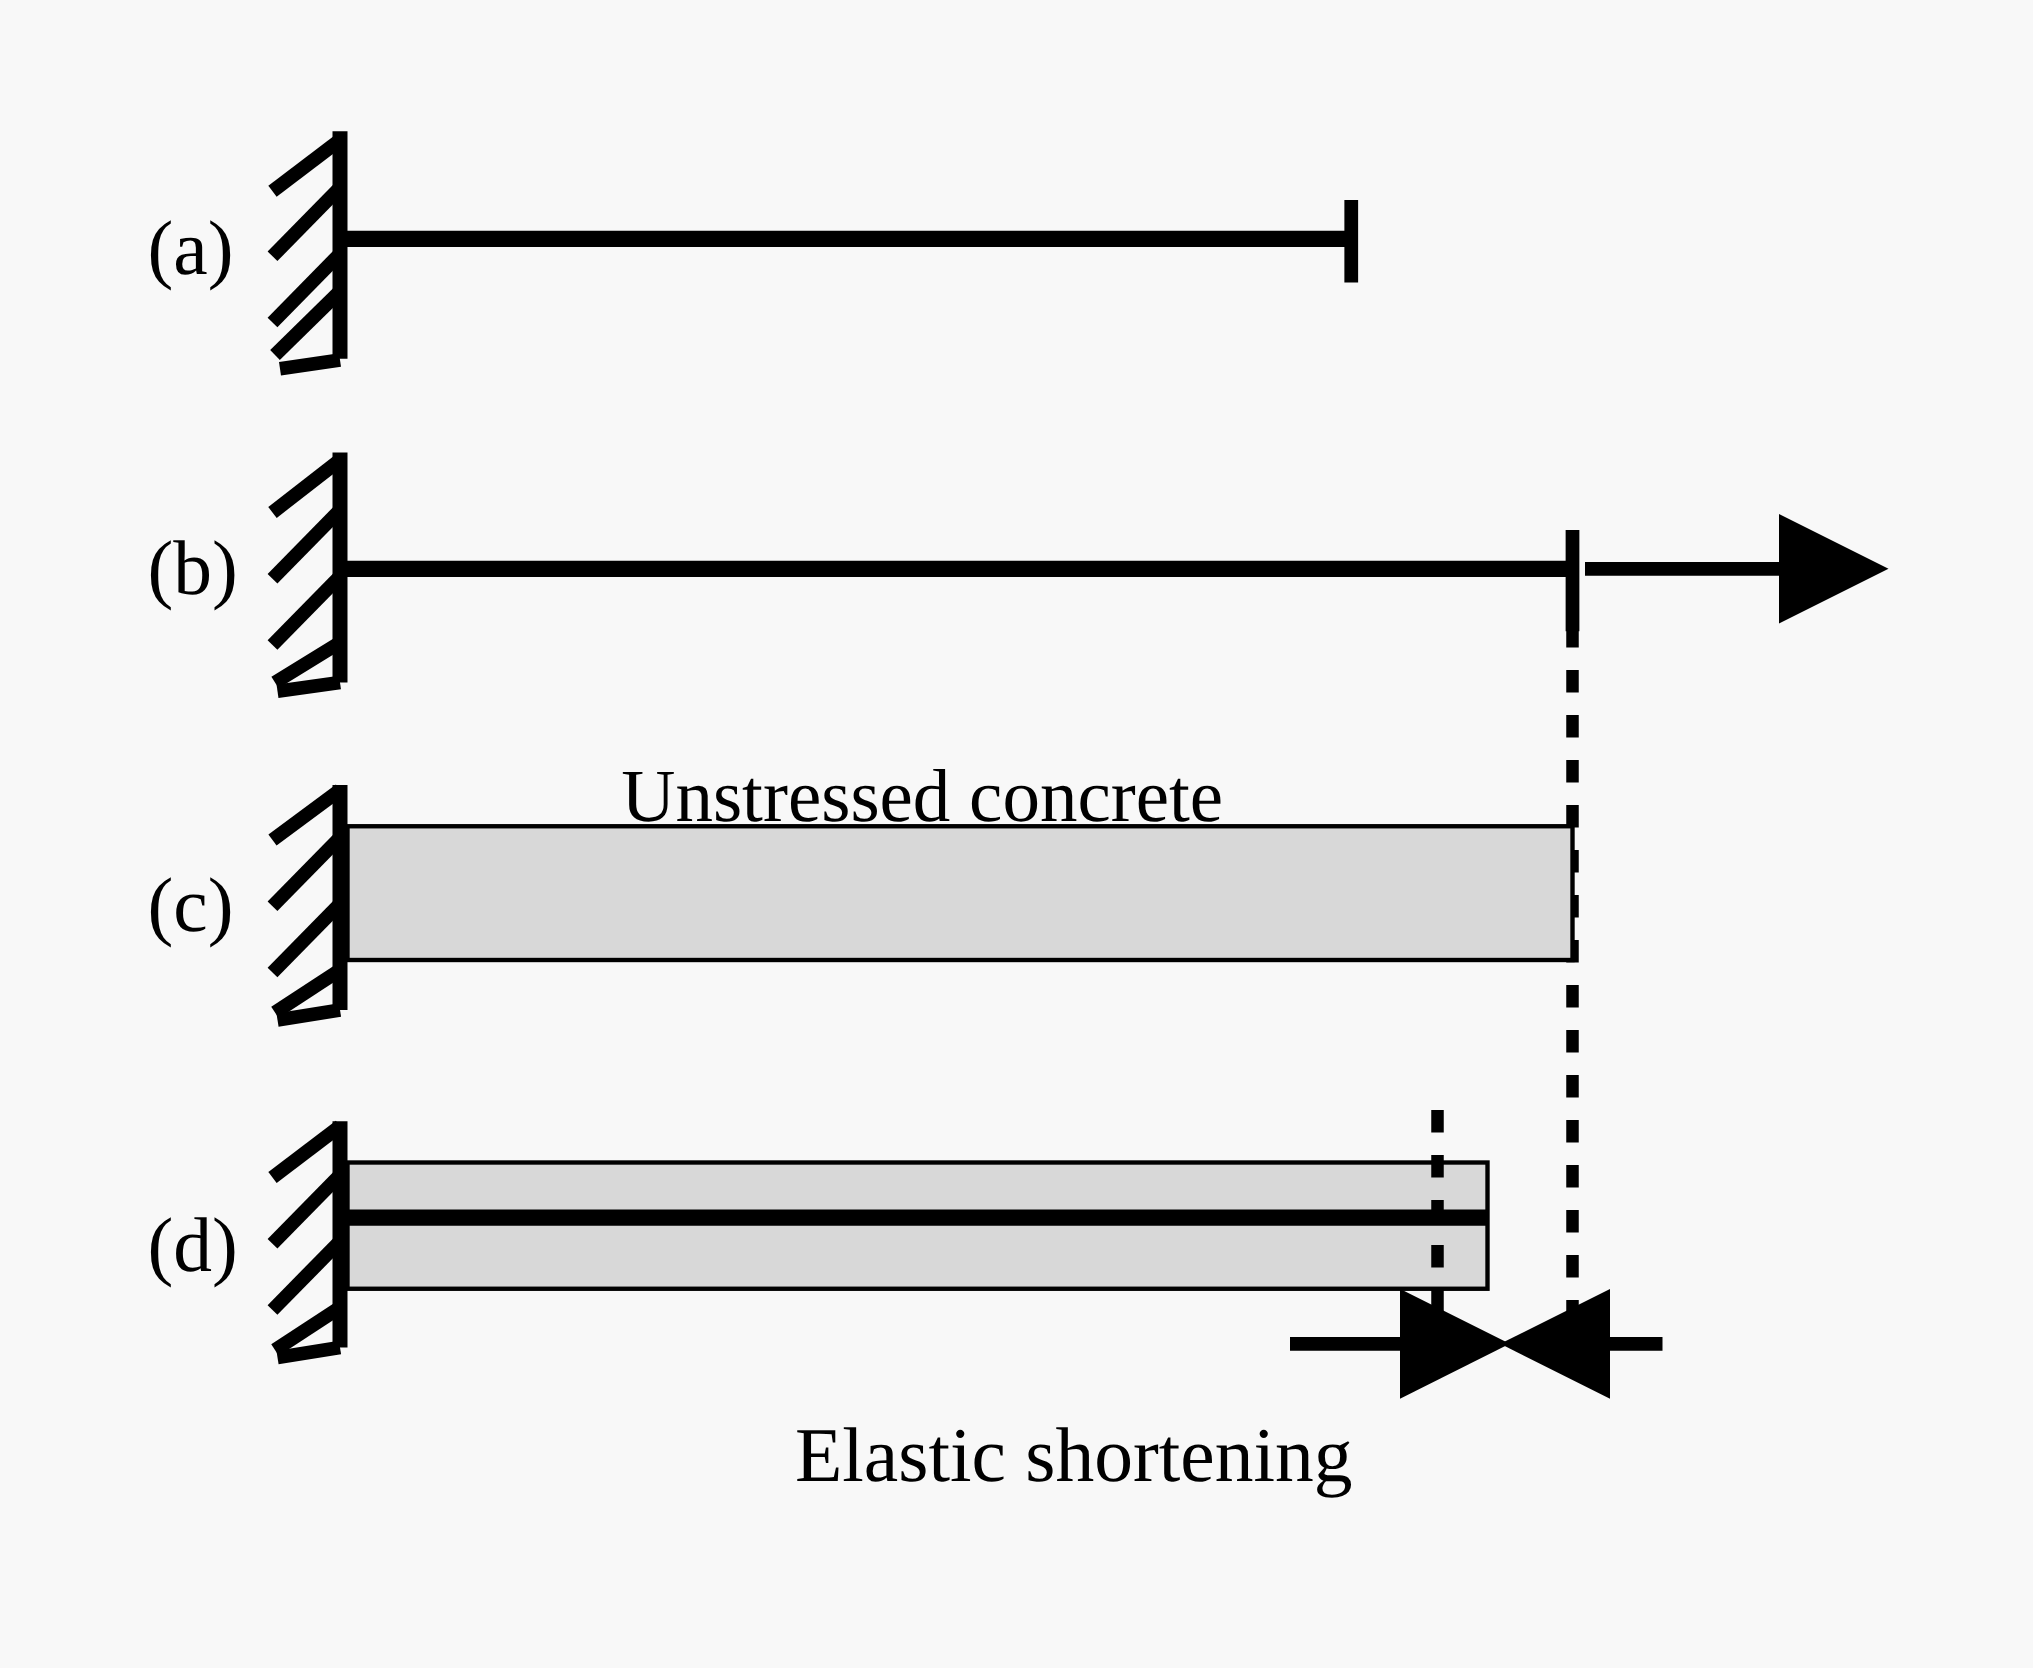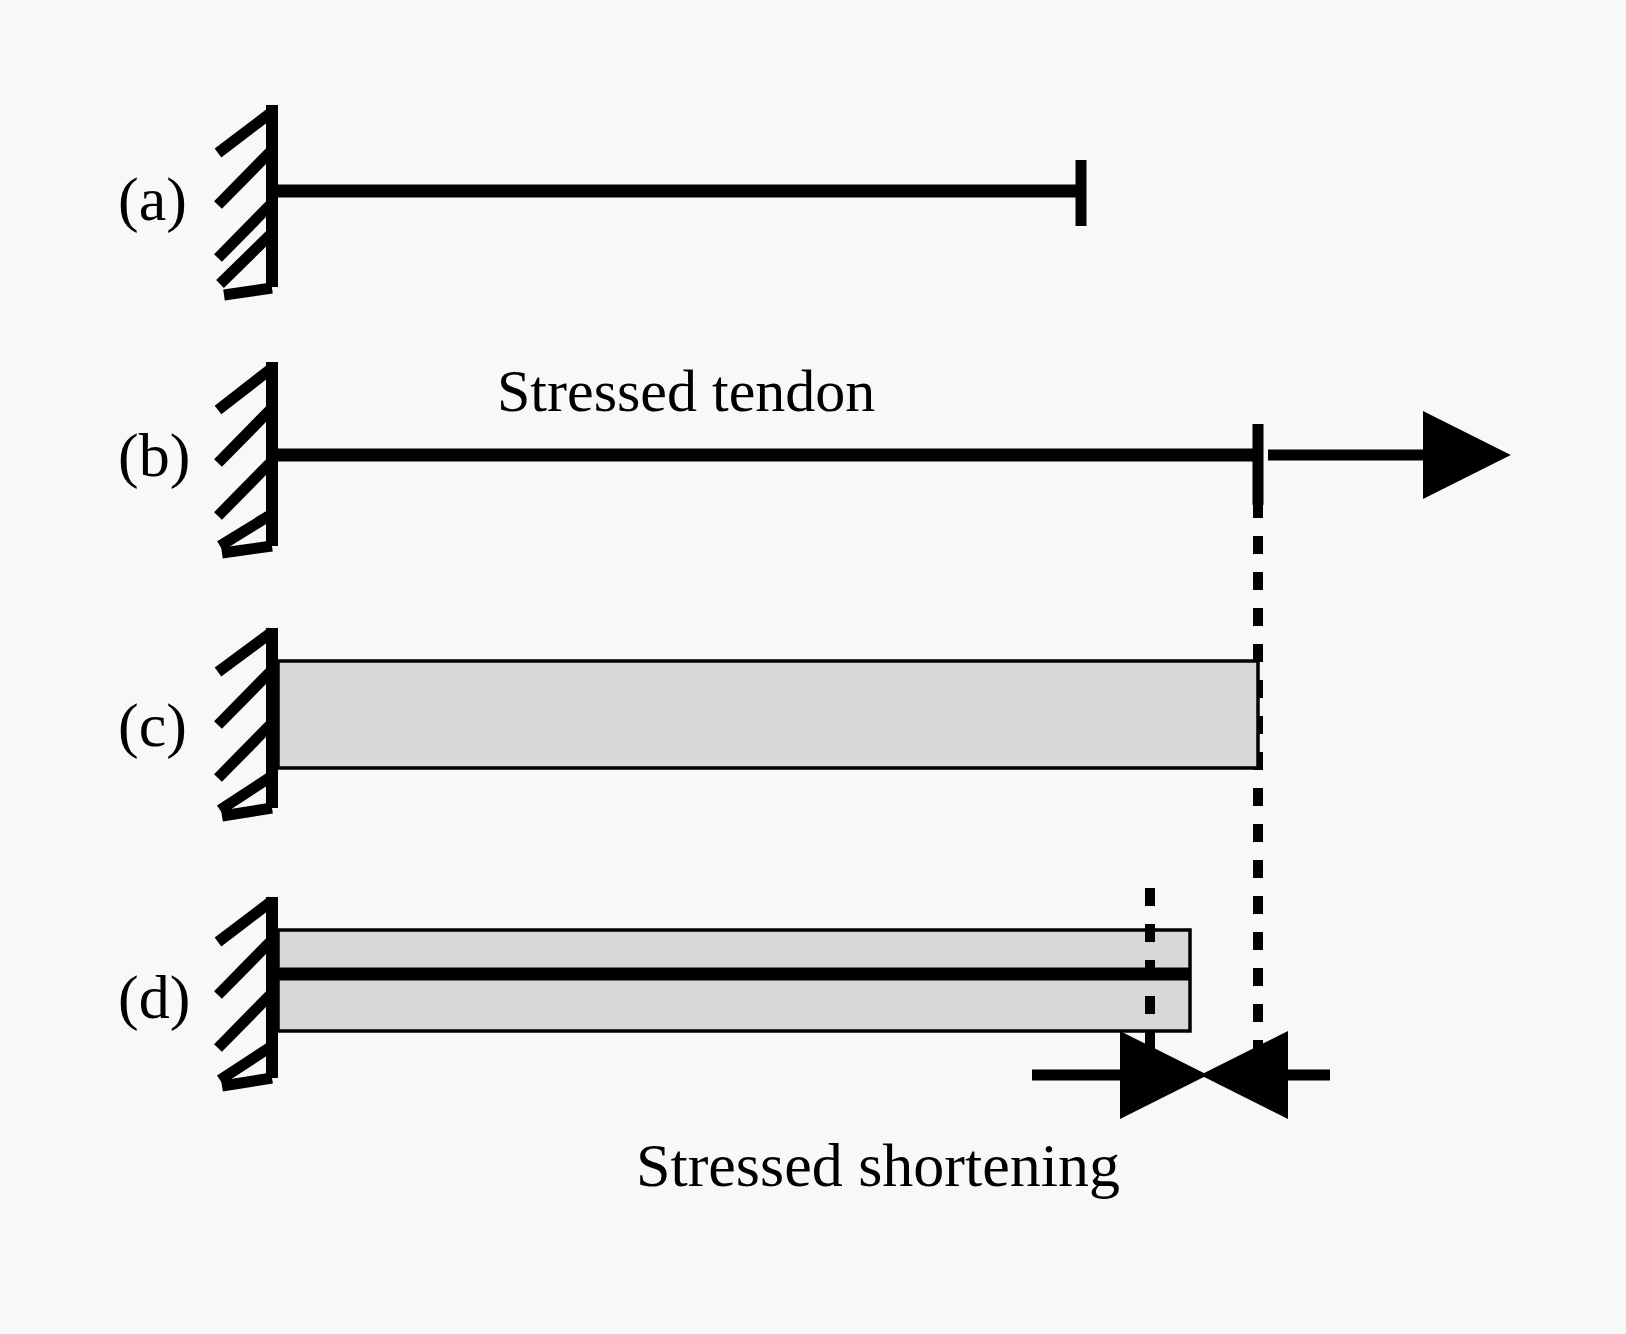--- a/index.html
+++ b/index.html
@@ -152,17 +152,17 @@
       <line class="arrowline" x1="1330" y1="1075" x2="1286" y2="1075" marker-end="url(#arrowLeft)"></line>
     </g>
 
   </svg>
 
   <div class="label panel-label" style="left:118px; top:168px;">(a)</div>
   <div class="label panel-label" style="left:118px; top:424px;">(b)</div>
   <div class="label panel-label" style="left:118px; top:694px;">(c)</div>
   <div class="label panel-label" style="left:118px; top:966px;">(d)</div>
 
-  <div class="label cap-label" style="left:497px; top:361px;">Stressed tendon</div>
+  <div class="label cap-label" style="left:497px; top:607px;">Unstressed concrete</div>
 
-  <div class="label bottom-label" style="left:636px; top:1134px;">Stressed shortening</div>
+  <div class="label bottom-label" style="left:636px; top:1134px;">Elastic shortening</div>
 
 </div>
 
 </body></html>

